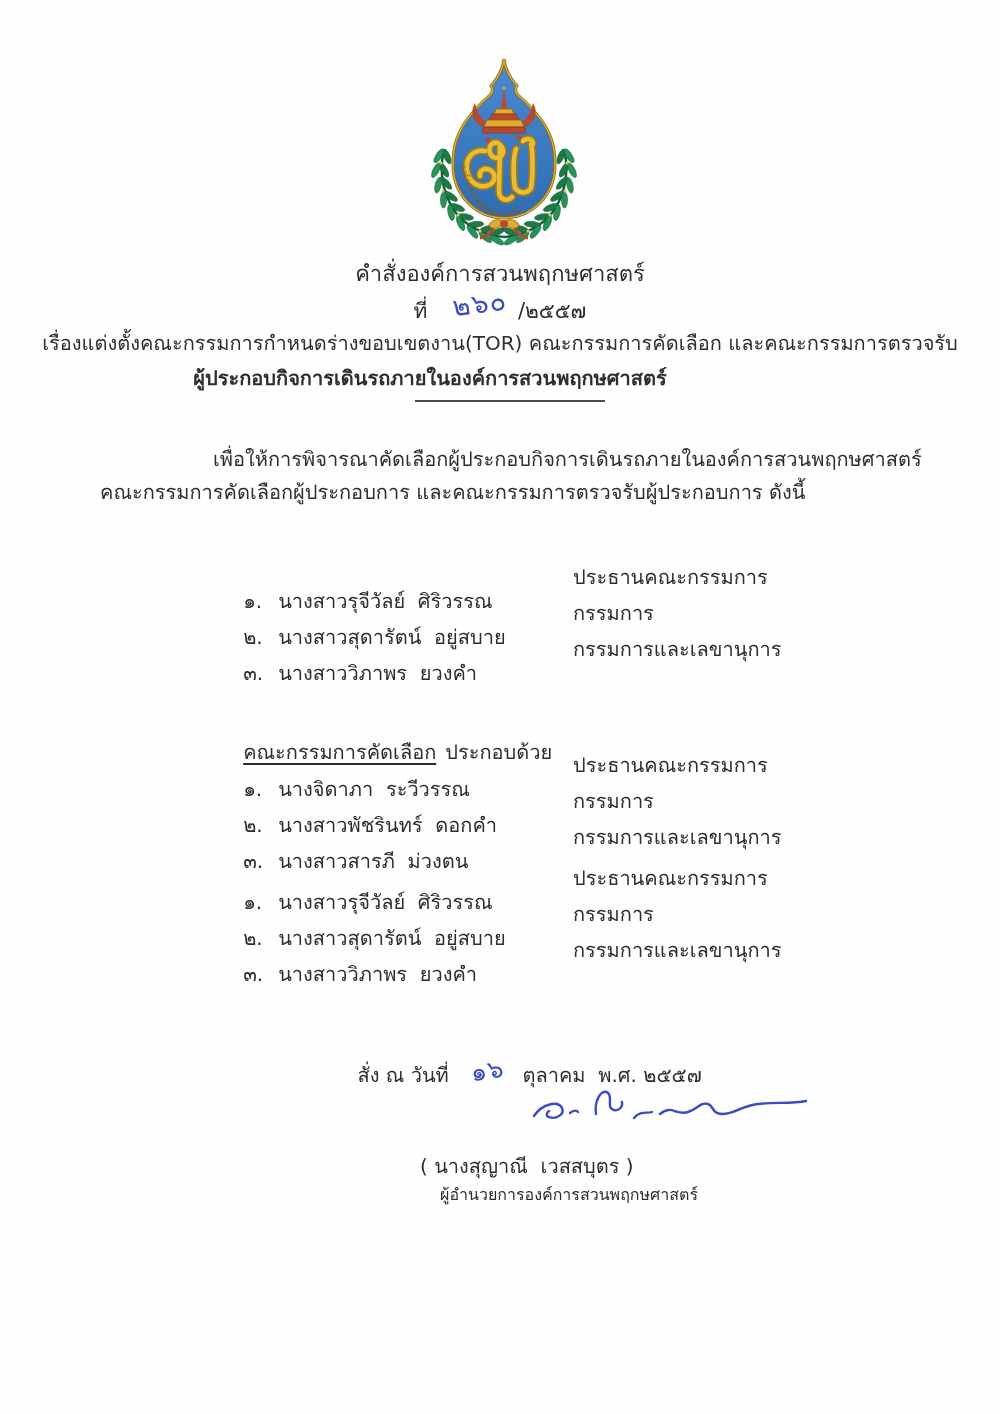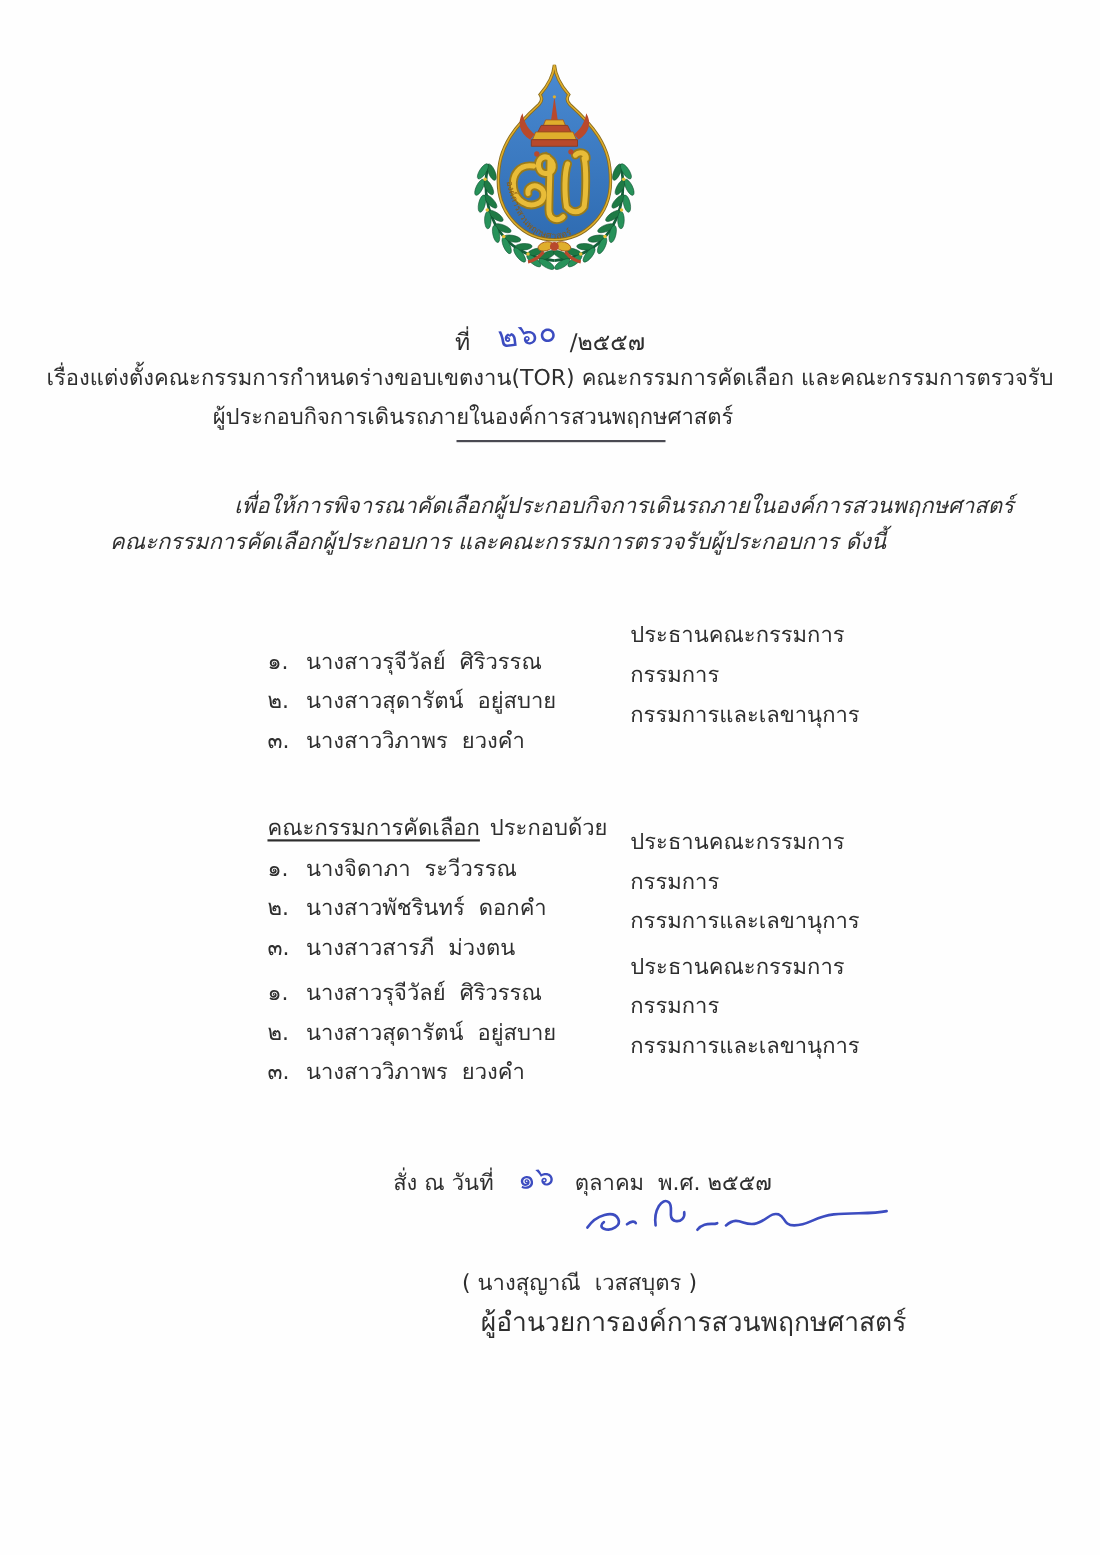--- a/index.html
+++ b/index.html
@@ -17,47 +17,47 @@
   
   .doc-title { position:absolute; top:256px; left:0; width:1000px; text-align:center;
     font-size:22px; font-weight:500; }
   .number-line { position:absolute; top:287px; left:0; width:1000px; text-align:center;
     font-size:21px; }
   .hand { color:#3c4cc0; display:inline-block; font-size:27px;
     transform:rotate(-7deg) translateY(-5px); letter-spacing:1px; }
   .number-line .hand { margin:0 10px 0 26px; }
   .subject1 { position:absolute; top:327px; left:0; width:1000px; text-align:center; font-size:20px; }
   .subject1 .label { }
-  .subject2 { position:absolute; top:362px; left:0; width:860px; text-align:center; font-size:20px; }
+  .subject2 { position:absolute; top:362px; left:0; width:860px; text-align:center; font-size:20px;font-weight:bold; }
   .divider { position:absolute; top:400px; left:415px; width:190px; height:0;
     border-top:2px solid #4a4a52; }
 
   
-  .para { position:absolute; left:100px; top:443px; width:812px; font-size:20px;font-style:italic; }
+  .para { position:absolute; left:100px; top:443px; width:812px; font-size:20px; }
   .para div { height:33px; white-space:pre; }
   .para .indent { padding-left:113px; }
 
   
   .section { position:absolute; left:205px; width:720px; font-size:20px; }
   .sec1 { top:561px; } .sec2 { top:712px; } .sec3 { top:862px; }
   .sec-heading { height:37px; white-space:pre; }
   .sec-heading .u { text-decoration:underline; text-underline-offset:4px; text-decoration-thickness:1.5px; }
   .sec-heading .sfx { margin-left:9px; }
   .m-row { height:36px; position:relative; white-space:pre; }
   .m-no { display:inline-block; width:35px; }
   .m-role { position:absolute; left:368px; top:0; }
 
   
   .dateline { position:absolute; left:332px; top:1029px; font-size:20px; white-space:pre; }
   .dateline .hand { font-size:25px; margin:0 18px 0 22px; transform:rotate(-9deg) translateY(-3px); }
   .signature { position:absolute; left:522px; top:1080px; width:295px; height:60px; }
   .signer-name { position:absolute; left:420px; top:1150px; width:400px; 
     font-size:20px; white-space:pre; }
-  .signer-title { position:absolute; left:424px; top:1182px; width:400px; text-align:right;
-    font-size:24px; white-space:pre; }
+  .signer-title { position:absolute; left:440px; top:1182px; width:400px; text-align:left;
+    font-size:16px; white-space:pre; }
 </style>
 </head>
 <body>
 
 <div class="page">
 
   <div class="emblem">
     <svg viewBox="0 0 152 198" width="152" height="198">
       <defs>
         <linearGradient id="dropBg" x1="0" y1="0" x2="0" y2="1">
@@ -131,20 +131,21 @@
 
       <g>
         <ellipse cx="68" cy="169" rx="7" ry="4" fill="#dfae2c" stroke="#a65a1e" stroke-width="0.8" transform="rotate(-15 68 169)"></ellipse>
         <ellipse cx="84" cy="169" rx="7" ry="4" fill="#dfae2c" stroke="#a65a1e" stroke-width="0.8" transform="rotate(15 84 169)"></ellipse>
         <circle cx="76" cy="169" r="4" fill="#b8492c"></circle>
         <path d="M66,174 C62,179 58,182 52,183 M86,174 C90,179 94,182 100,183" stroke="#b8492c" stroke-width="3" fill="none"></path>
       </g>
     </svg>
   </div>
 
+  <div class="doc-title">คำสั่งองค์การสวนพฤกษศาสตร์</div>
 
   <div class="number-line">
     <span>ที่</span><span class="hand">๒๖๐</span><span>/๒๕๕๗</span>
   </div>
 
   <div class="subject1">
     <span class="label">เรื่อง</span><span>แต่งตั้งคณะกรรมการกำหนดร่างขอบเขตงาน(TOR) คณะกรรมการคัดเลือก และคณะกรรมการตรวจรับ</span>
   </div>
   <div class="subject2">ผู้ประกอบกิจการเดินรถภายในองค์การสวนพฤกษศาสตร์</div>
 

